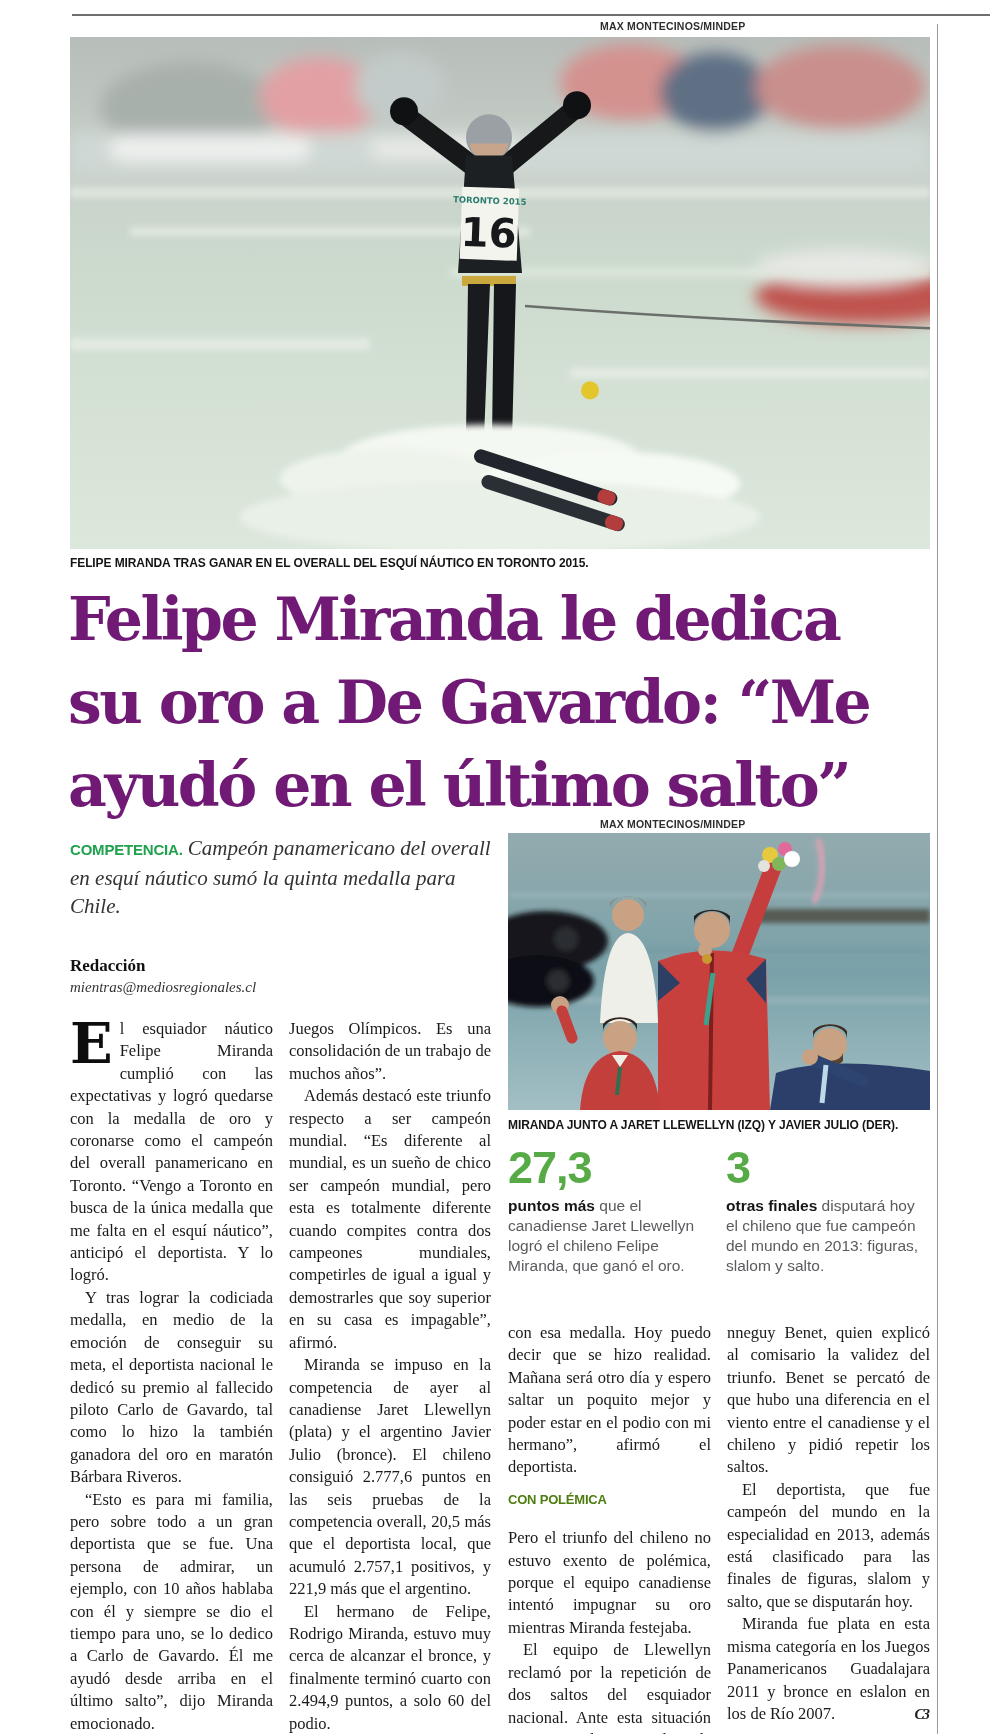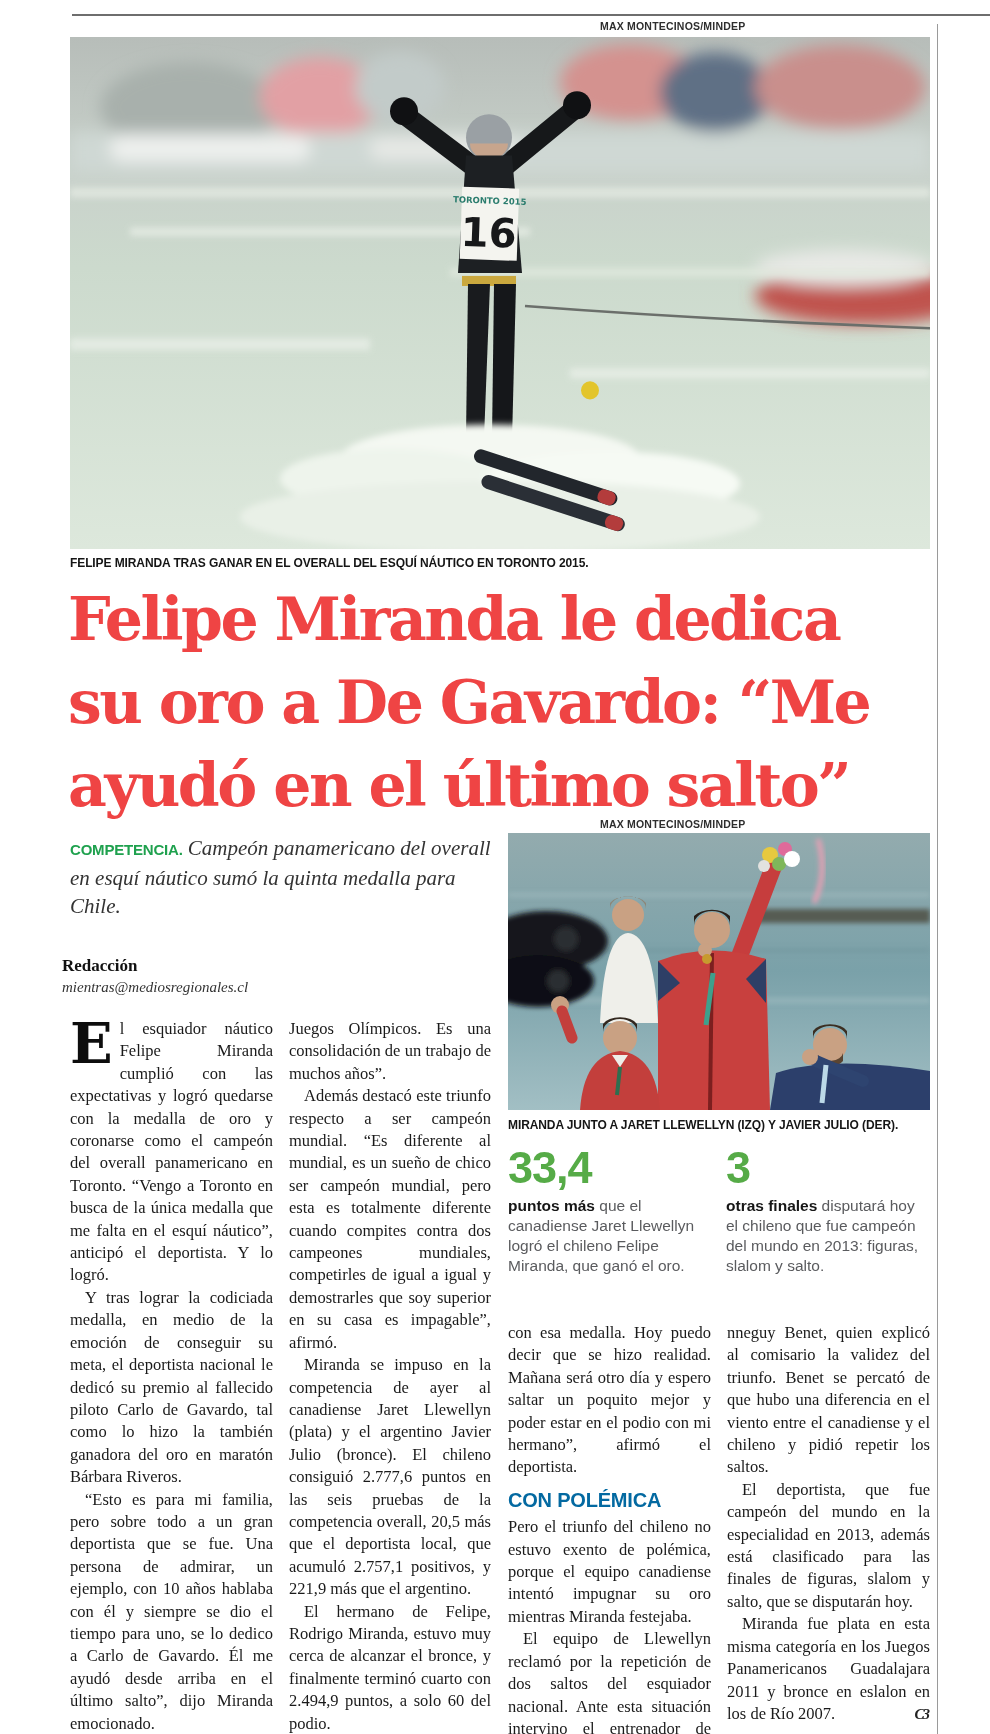--- a/index.html
+++ b/index.html
@@ -16,41 +16,41 @@
           color:#2e2e2e;letter-spacing:.2px;}
   .caption{font-family:"Liberation Sans",sans-serif;font-size:12px;font-weight:700;
            color:#151515;letter-spacing:-.1px;}
 
   
   .photo{overflow:hidden;background:#cfd8d2;}
   .photo svg{display:block;width:100%;height:100%;}
 
   
   .headline{font-family:"DejaVu Serif","Liberation Serif",serif;font-weight:800;
-            font-size:60px;line-height:83px;letter-spacing:-2.5px;color:#ef4444;}
+            font-size:60px;line-height:83px;letter-spacing:-2.5px;color:#701a75;}
   .headline div{white-space:nowrap;}
 
   
   .lead{font-size:21px;line-height:28px;color:#333;font-style:italic;}
   .kicker{font-family:"Liberation Sans",sans-serif;font-weight:800;font-style:normal;
           color:#1fa14e;font-size:15px;letter-spacing:-.2px;}
 
   
   .byline-name{font-weight:700;font-size:17px;color:#111;}
   .byline-mail{font-style:italic;font-size:15px;color:#333;margin-top:3px;}
 
   
   .col{font-size:16.5px;line-height:22.4px;text-align:justify;color:#1a1a1a;}
   .col p{margin:0;}
   .col p + p{text-indent:15px;}
   .col p.noindent{text-indent:0;}
   .dropcap{float:left;font-family:"DejaVu Serif",serif;font-weight:800;font-size:56px;
            line-height:44px;padding:3px 7px 0 0;color:#0d0d0d;}
-  .subhead{font-family:"Liberation Sans",sans-serif;font-weight:800;font-size:20px;
-           color:#0369a1;margin:10px 0 5px 0;letter-spacing:-.2px;}
+  .subhead{font-family:"Liberation Sans",sans-serif;font-weight:800;font-size:13px;
+           color:#4d7c0f;margin:10px 0 16px 0;letter-spacing:-.2px;}
   .endmark{float:right;font-style:italic;font-weight:700;font-size:15px;color:#222;
            letter-spacing:-2px;padding-right:2px;}
 
   
   .stat-number{font-family:"Liberation Sans",sans-serif;font-weight:800;font-size:45px;
                line-height:44px;color:#56ab47;letter-spacing:-1px;}
   .stat-label{font-family:"Liberation Sans",sans-serif;font-size:15.5px;line-height:20px;
               color:#5a5b5e;margin-top:6px;}
   .stat-label b{color:#161616;font-weight:800;}
 </style>
@@ -216,29 +216,29 @@
         <path d="M355 248 L308 228" stroke="#2e4470" stroke-width="12" stroke-linecap="round"></path>
         <circle cx="302" cy="224" r="8" fill="#c9a183"></circle>
         <path d="M318 232 L314 270" stroke="#bcd9e8" stroke-width="5"></path>
       </g>
     </svg>
   </div>
 
   <div class="abs caption" style="left:508px;top:1118px;width:422px;">MIRANDA JUNTO A JARET LLEWELLYN (IZQ) Y JAVIER JULIO (DER).</div>
 
   <div class="abs" style="left:508px;top:1146px;width:202px;">
-    <div class="stat-number">33,4</div>
+    <div class="stat-number">27,3</div>
     <div class="stat-label"><b>puntos más</b><span> que el canadiense Jaret Llewellyn logró el chileno Felipe Miranda, que ganó el oro.</span></div>
   </div>
   <div class="abs" style="left:726px;top:1146px;width:204px;">
     <div class="stat-number">3</div>
     <div class="stat-label"><b>otras finales</b><span> disputará hoy el chileno que fue campeón del mundo en 2013: figuras, slalom y salto.</span></div>
   </div>
 
-  <div class="abs" style="left:62px;top:956px;width:210px;">
+  <div class="abs" style="left:70px;top:956px;width:210px;">
     <div class="byline-name">Redacción</div>
     <div class="byline-mail">mientras@mediosregionales.cl</div>
   </div>
 
   <div class="abs col" style="left:70px;top:1018px;width:203px;">
     <p><span class="dropcap">E</span><span>l esquiador náutico Felipe Miranda cumplió con las expectativas y logró quedarse con la medalla de oro y coronarse como el campeón del overall panamericano en Toronto. “Vengo a Toronto en busca de la única medalla que me falta en el esquí náutico”, anticipó el deportista. Y lo logró.</span></p>
     <p>Y tras lograr la codiciada medalla, en medio de la emoción de conseguir su meta, el deportista nacional le dedicó su premio al fallecido piloto Carlo de Gavardo, tal como lo hizo la también ganadora del oro en maratón Bárbara Riveros.</p>
     <p>“Esto es para mi familia, pero sobre todo a un gran deportista que se fue. Una persona de admirar, un ejemplo, con 10 años hablaba con él y siempre se dio el tiempo para uno, se lo dedico a Carlo de Gavardo. Él me ayudó desde arriba en el último salto”, dijo Miranda emocionado.</p>
 
   </div>

